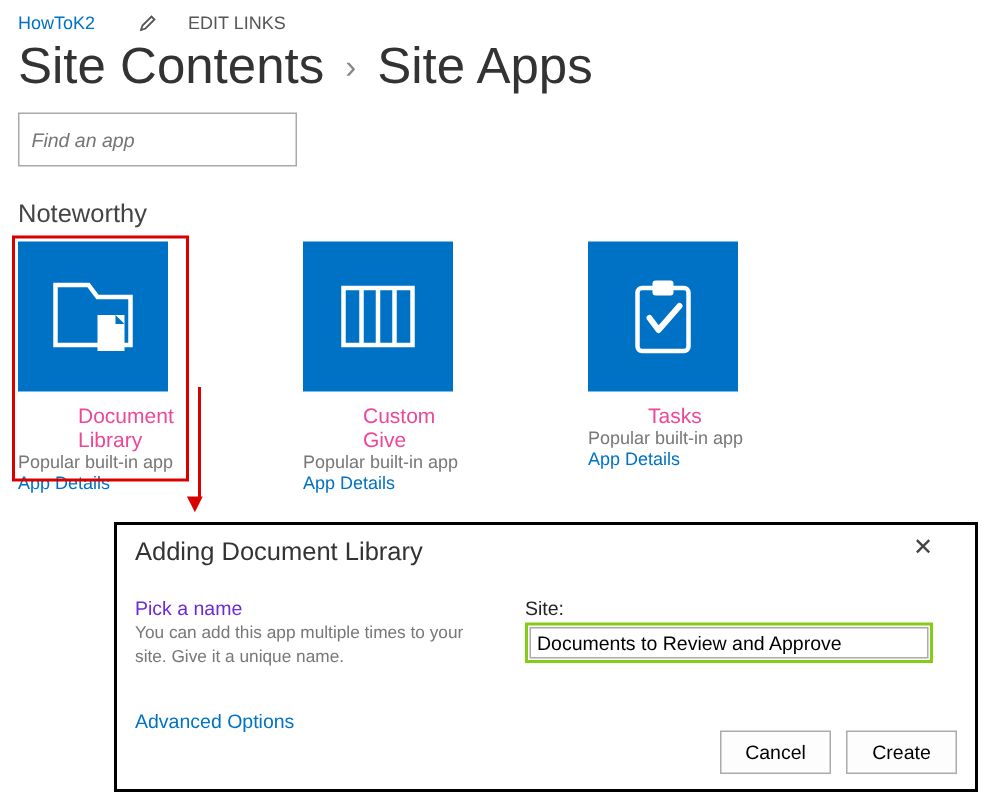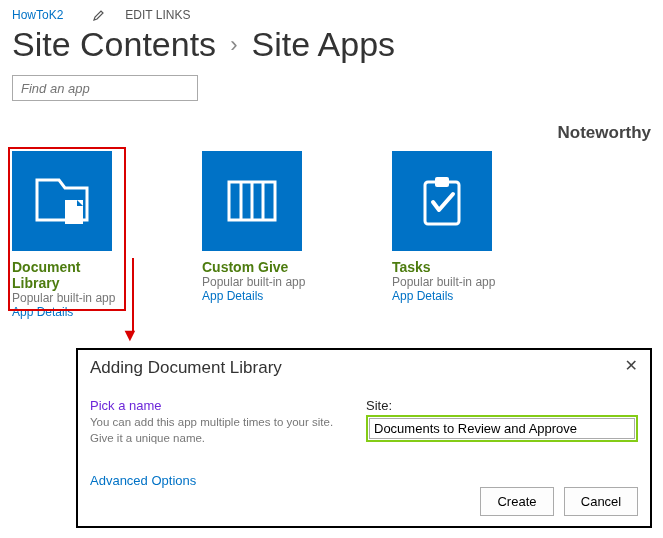--- a/index.html
+++ b/index.html
@@ -32,39 +32,38 @@
     gap: 14px;
     margin-bottom: 12px;
     line-height: 1.1;
   }
   .bc-sep { font-size: 22px; color: #888; }
   .search-wrap {
     display: flex;
     align-items: center;
     border: 1px solid #aaa;
     width: 186px;
-    height: 26px;
+    height: 36px;
     padding: 0 6px;
     margin-bottom: 22px;
   }
   .search-input {
     flex: 1;
     border: none;
     outline: none;
     font-size: 13px;
     color: #666;
     font-style: italic;
     background: transparent;
   }
   .section-heading {
     font-size: 17px;
-    font-weight: 700;
+    font-weight: 400;
     color: #444;
     margin-bottom: 8px;
-    text-align: right;
   }
   .tiles {
     display: flex;
     gap: 80px;
     position: relative;
   }
   .tile-group { width: 110px; }
   .tile {
     width: 100px;
     height: 100px;
@@ -76,41 +75,41 @@
   }
   .highlight-box {
     position: absolute;
     top: -4px;
     left: -4px;
     width: 118px;
     height: 164px;
     border: 2px solid #d90000;
     pointer-events: none;
   }
-  .app-name { font-size: 14px; color: #4d7c0f; font-weight: 700; }
+  .app-name { font-size: 14px; color: #ec4899; font-weight: 400; margin-left: 40px; }
   .app-sub { font-size: 12px; color: #777; }
   .app-link { font-size: 12px; color: #0072c6; cursor: pointer; }
   .arrow-anno {
     position: absolute;
     left: 128px;
     top: 258px;
     color: #d90000;
     pointer-events: none;
   }
   .arrow-shaft { width: 2px; height: 74px; background: #d90000; margin: 0 auto; }
   .arrow-head { font-size: 18px; line-height: 6px; margin-left: -7px; }
   .dialog {
     position: absolute;
     left: 76px;
     top: 348px;
     width: 576px;
     height: 180px;
     border: 2px solid #000;
     background: #fff;
-    padding: 8px 12px 10px 12px;
+    padding: 8px 28px 10px 12px;
   }
   .dlg-header {
     display: flex;
     justify-content: space-between;
     align-items: flex-start;
     font-size: 17px;
     color: #333;
     margin-bottom: 20px;
     font-weight: 400;
   }
@@ -247,16 +246,16 @@
     </div>
     <div class="dlg-right">
       <div class="name-label">Site:</div>
       <div class="name-input-wrap">
         <input class="name-input" value="Documents to Review and Approve" style="">
       </div>
     </div>
   </div>
   <div class="adv-opt">Advanced Options</div>
   <div class="dlg-buttons">
+    <button class="dlg-btn">Cancel</button>
     <button class="dlg-btn">Create</button>
-    <button class="dlg-btn">Cancel</button>
   </div>
 </div>
 
 </body></html>

